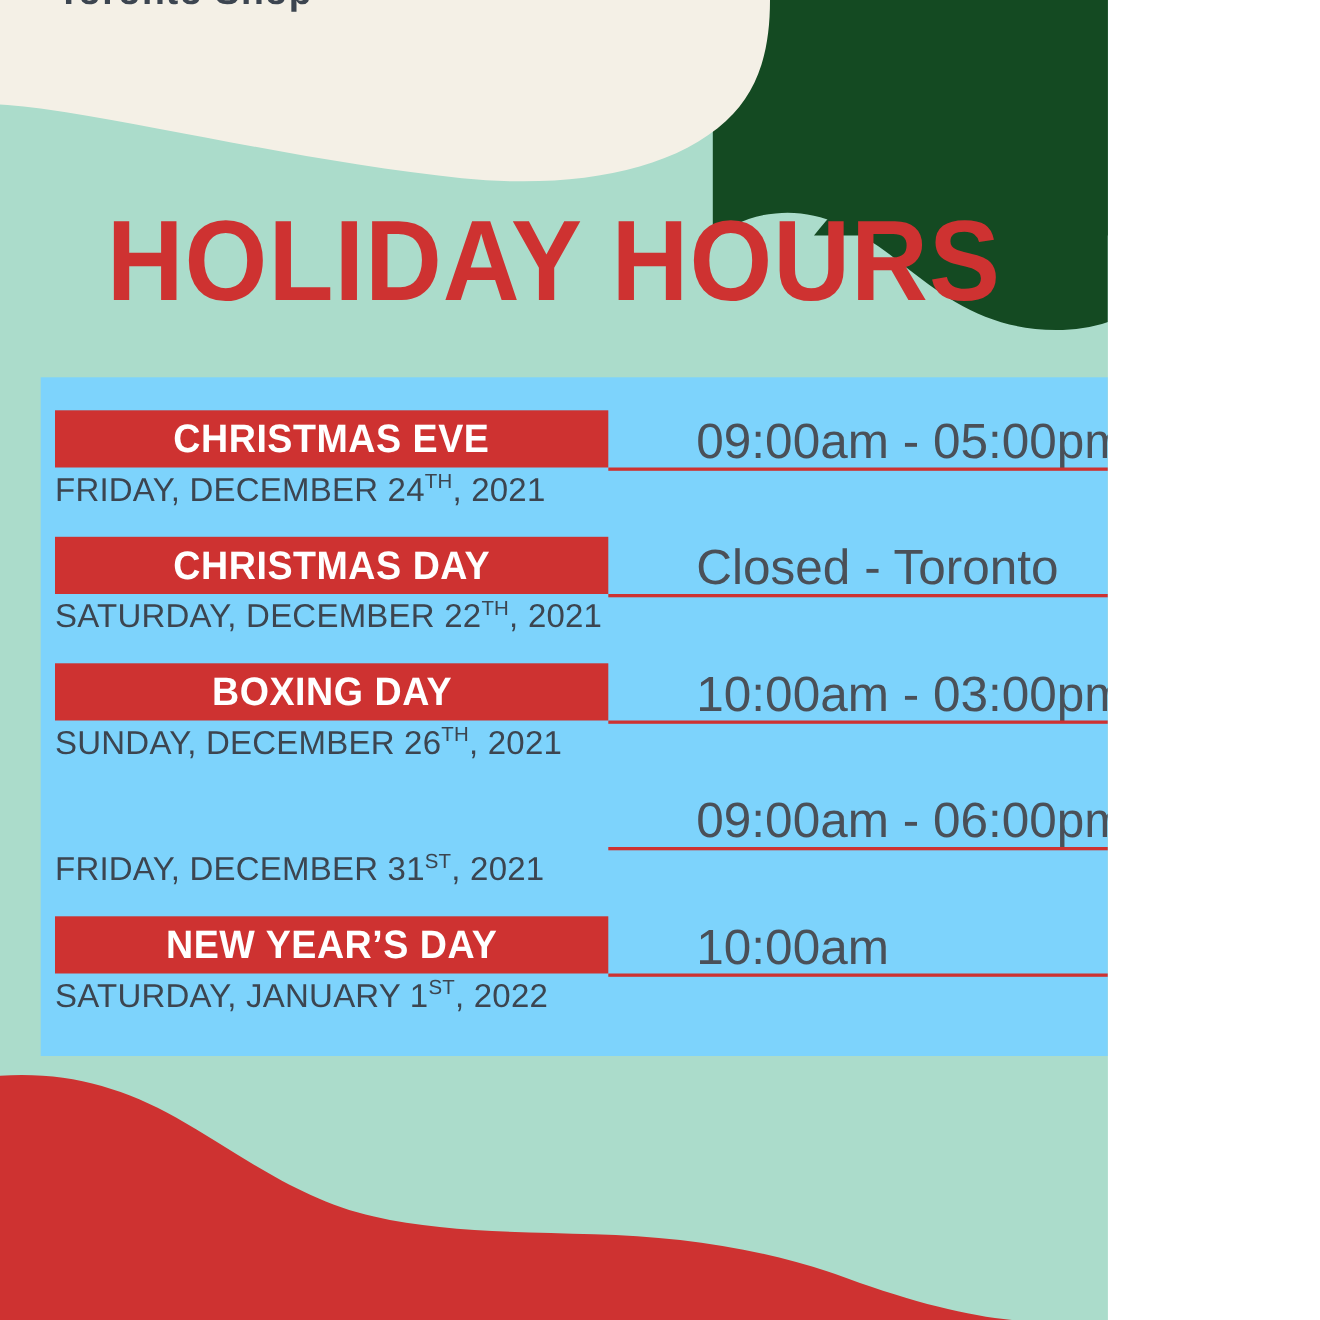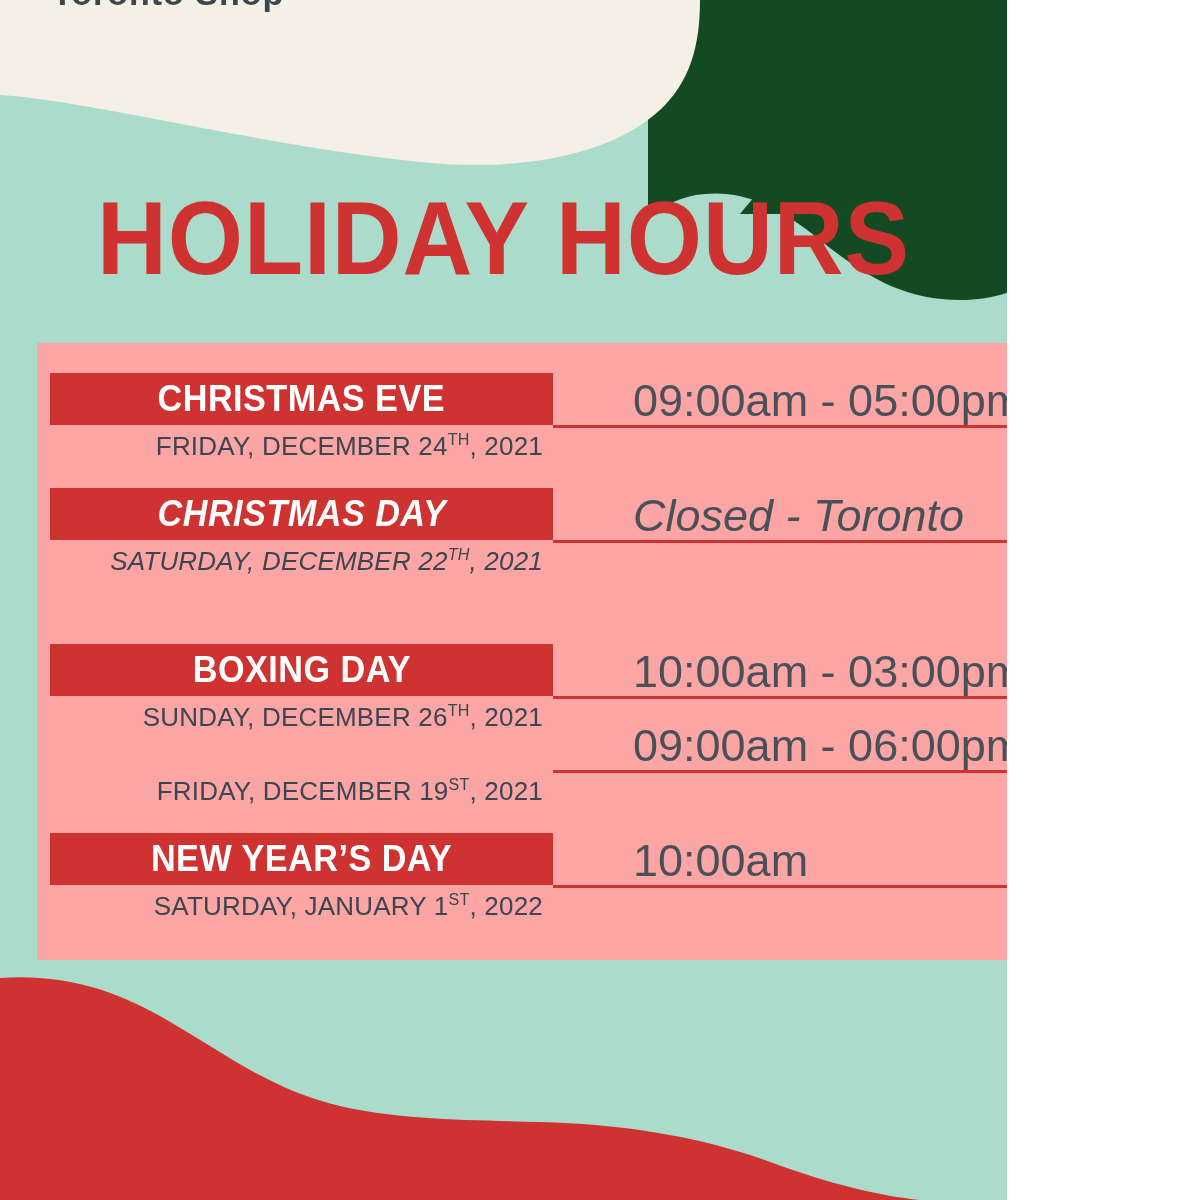--- a/index.html
+++ b/index.html
@@ -57,40 +57,40 @@
     font-stretch: condensed;
   }
 
   
   .card {
     position: absolute;
     left: 37px;
     top: 343px;
     width: 1126px;
     height: 617px;
-    background: #fca5a5;
+    background: #7dd3fc;
     z-index: 6;
   }
 
   .rows {
     position: relative;
     width: 100%;
     height: 100%;
   }
 
   .row {
     position: absolute;
     left: 0;
     width: 100%;
     height: 115px;
   }
 
   .row-0 { top: 30px; }
-  .row-1 { top: 145px; font-style: italic; }
-  .row-2 { top: 260px; margin-top: 41px; }
+  .row-1 { top: 145px; }
+  .row-2 { top: 260px; }
   .row-3 { top: 375px; }
   .row-4 { top: 490px; }
 
   
   .name-band {
     position: absolute;
     left: 13px;
     top: 0;
     width: 503px;
     height: 52px;
@@ -132,25 +132,25 @@
     left: 0;
     right: 0;
     top: 52px;
     height: 3px;
     background: #CE3231;
   }
 
   
   .date-text {
     position: absolute;
-    left: 3px;
+    left: 13px;
     top: 56px;
     width: 503px;
-    text-align: right;
-    font-size: 26px;
+    text-align: left;
+    font-size: 30px;
     line-height: 34px;
     color: #3C4550;
     letter-spacing: 0.2px;
     white-space: nowrap;
   }
   .date-text sup {
     font-size: 0.62em;
     vertical-align: super;
     line-height: 0;
   }
@@ -249,21 +249,21 @@
           <div class="hours-rule"></div>
         </div>
         <div class="date-text"><span>SUNDAY, DECEMBER 26</span><sup>TH</sup><span>, 2021</span></div>
       </div>
 
       <div class="row row-3">
         <div class="hours-wrap">
           <div class="hours-text">09:00am - 06:00pm</div>
           <div class="hours-rule"></div>
         </div>
-        <div class="date-text"><span>FRIDAY, DECEMBER 19</span><sup>ST</sup><span>, 2021</span></div>
+        <div class="date-text"><span>FRIDAY, DECEMBER 31</span><sup>ST</sup><span>, 2021</span></div>
       </div>
 
       <div class="row row-4">
         <div class="name-band">
           <span class="name-text">NEW YEAR’S DAY</span>
         </div>
         <div class="hours-wrap">
           <div class="hours-text">10:00am</div>
           <div class="hours-rule"></div>
         </div>

